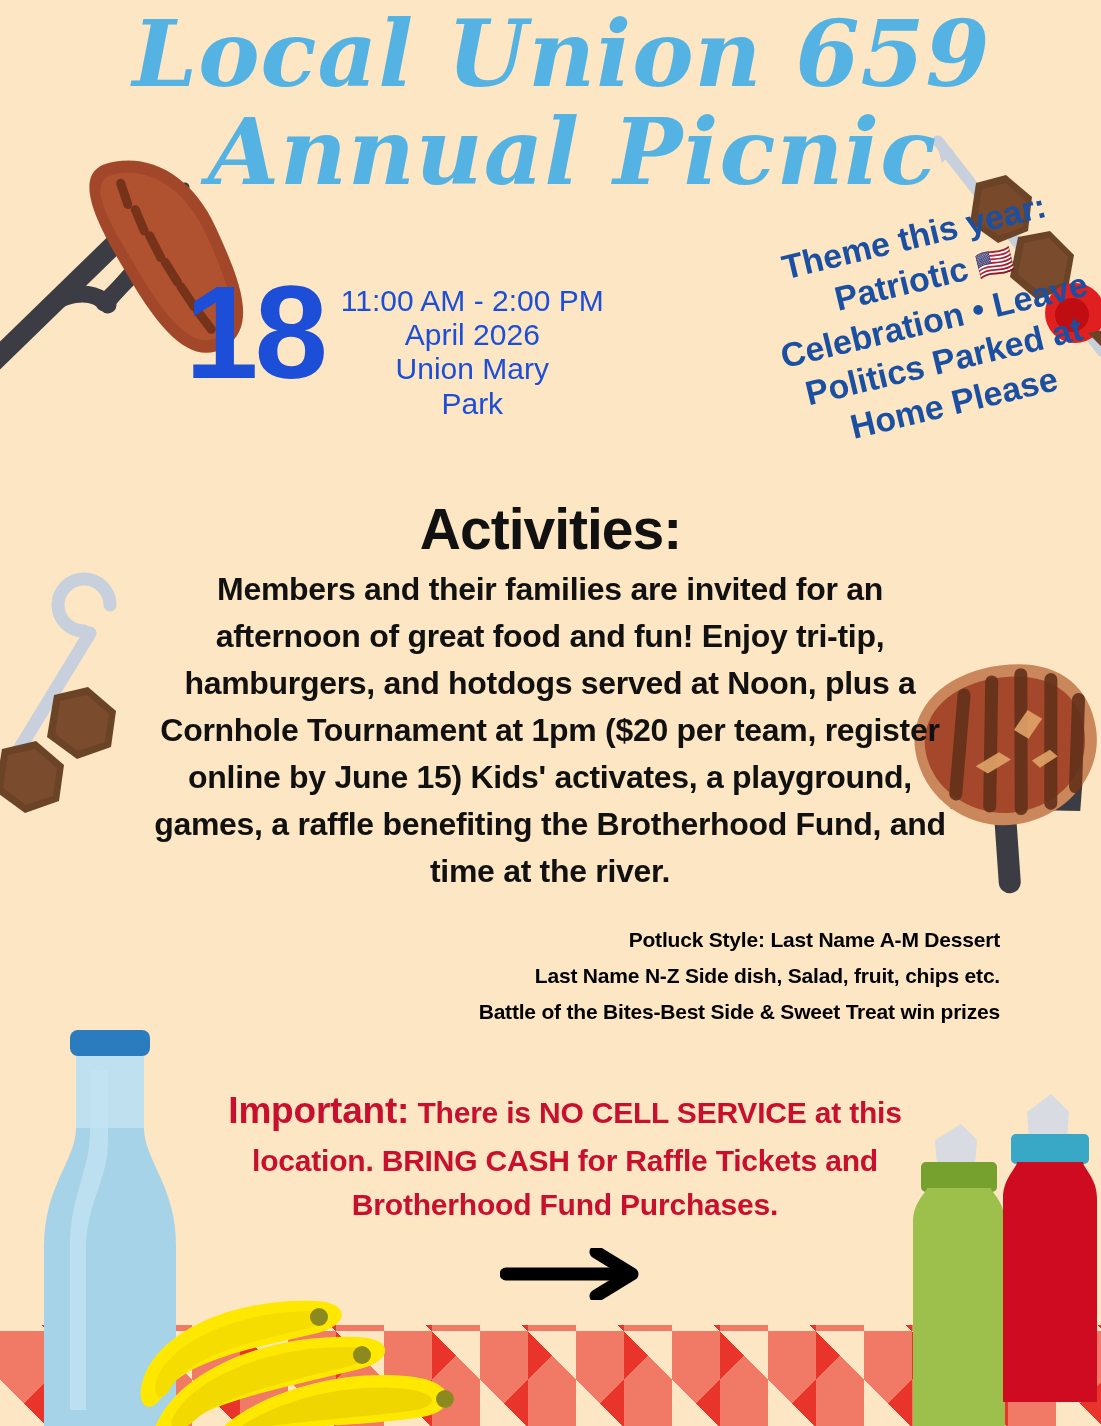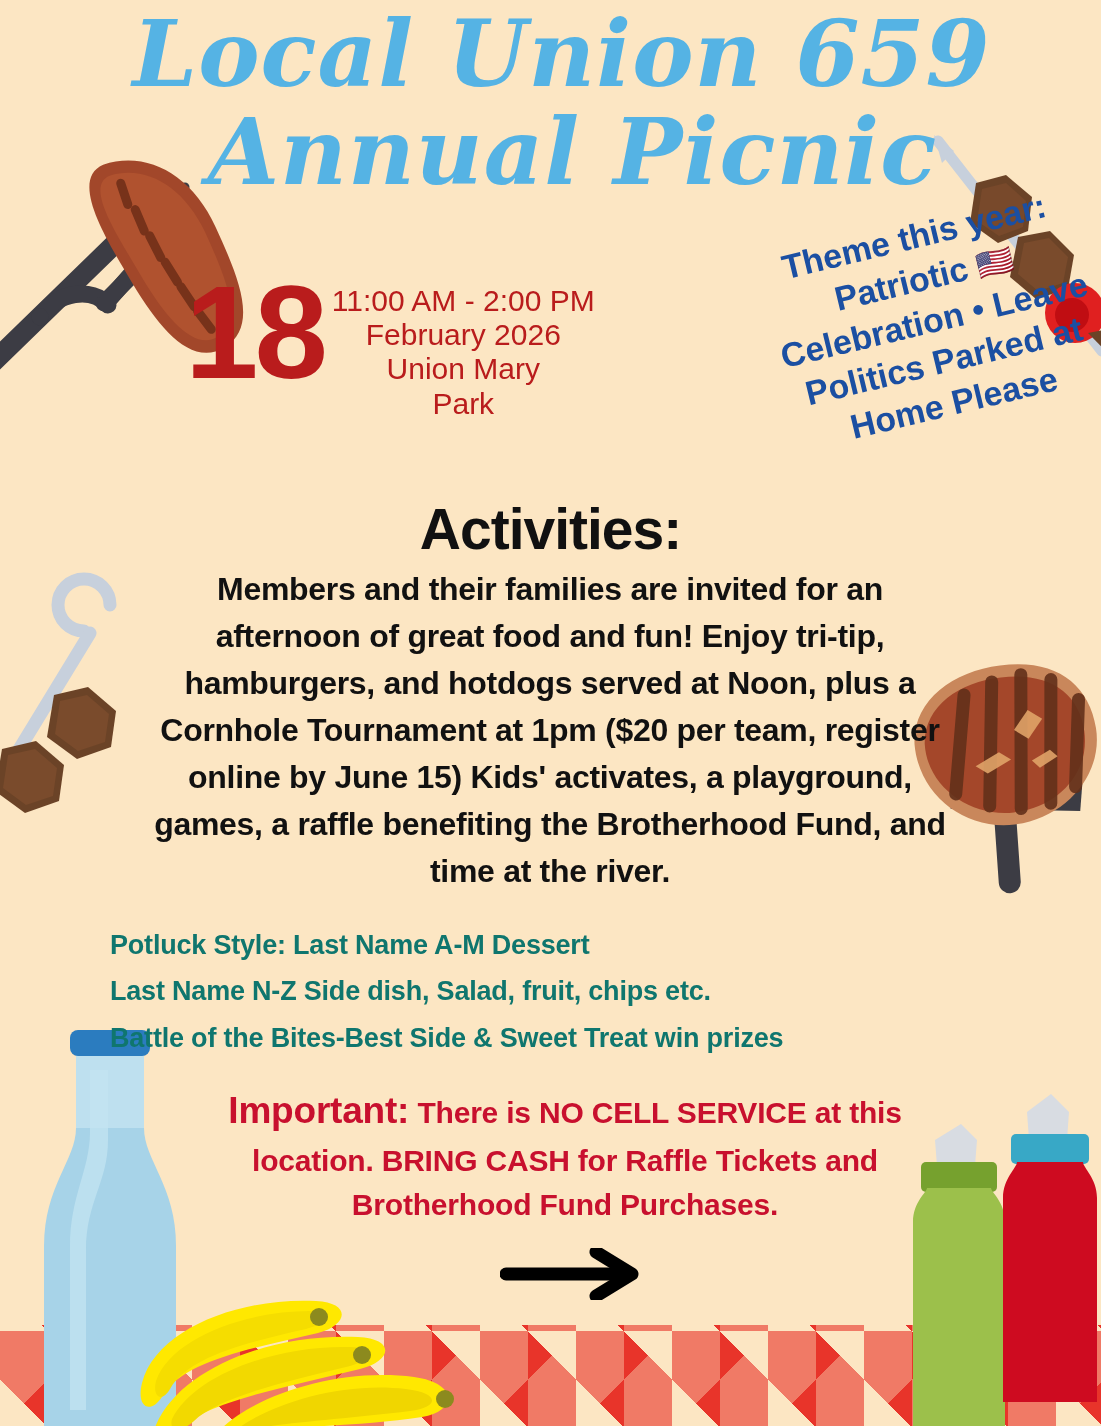--- a/index.html
+++ b/index.html
@@ -47,21 +47,22 @@
     letter-spacing: 1px;
   }
   .title .ln2 { display:block; margin-top: 6px; padding-left: 22px; }
 
   .date-block {
     position: absolute;
     left: 185px;
     top: 278px;
     display: flex;
     align-items: flex-start;
-    color: #b91c1c;
+    color: #1d4ed8;
+    gap: 9px;
   }
   .big-day {
     font-size: 132px;
     font-weight: bold;
     line-height: 0.84;
     letter-spacing: -4px;
   }
   .date-lines {
     margin-left: 8px;
     font-size: 30px;
@@ -110,25 +111,25 @@
     line-height: 1.47;
     color: #111111;
     letter-spacing: -0.3px;
   }
 
   .potluck {
     position: absolute;
     left: 110px;
     top: 922px;
     width: 890px;
-    text-align: left;
-    font-size: 27px;
+    text-align: right;
+    font-size: 21px;
     font-weight: bold;
     line-height: 1.72;
-    color: #0f766e;
+    color: #000000;
     letter-spacing: -0.2px;
   }
 
   .important {
     position: absolute;
     left: 170px;
     top: 1084px;
     width: 790px;
     text-align: center;
     font-size: 30px;
@@ -289,21 +290,21 @@
 
   <div class="title">
     <span>Local Union 659</span>
     <span class="ln2">Annual Picnic</span>
   </div>
 
   <div class="date-block">
     <div class="big-day">18</div>
     <div class="date-lines">
       <div>11:00 AM - 2:00 PM</div>
-      <div>February 2026</div>
+      <div>April 2026</div>
       <div>Union Mary</div>
       <div>Park</div>
     </div>
   </div>
 
   <div class="theme-stamp">
     <div>Theme this year:</div>
     <div>
       <span>Patriotic</span>
       <span class="flag">🇺🇸</span>

